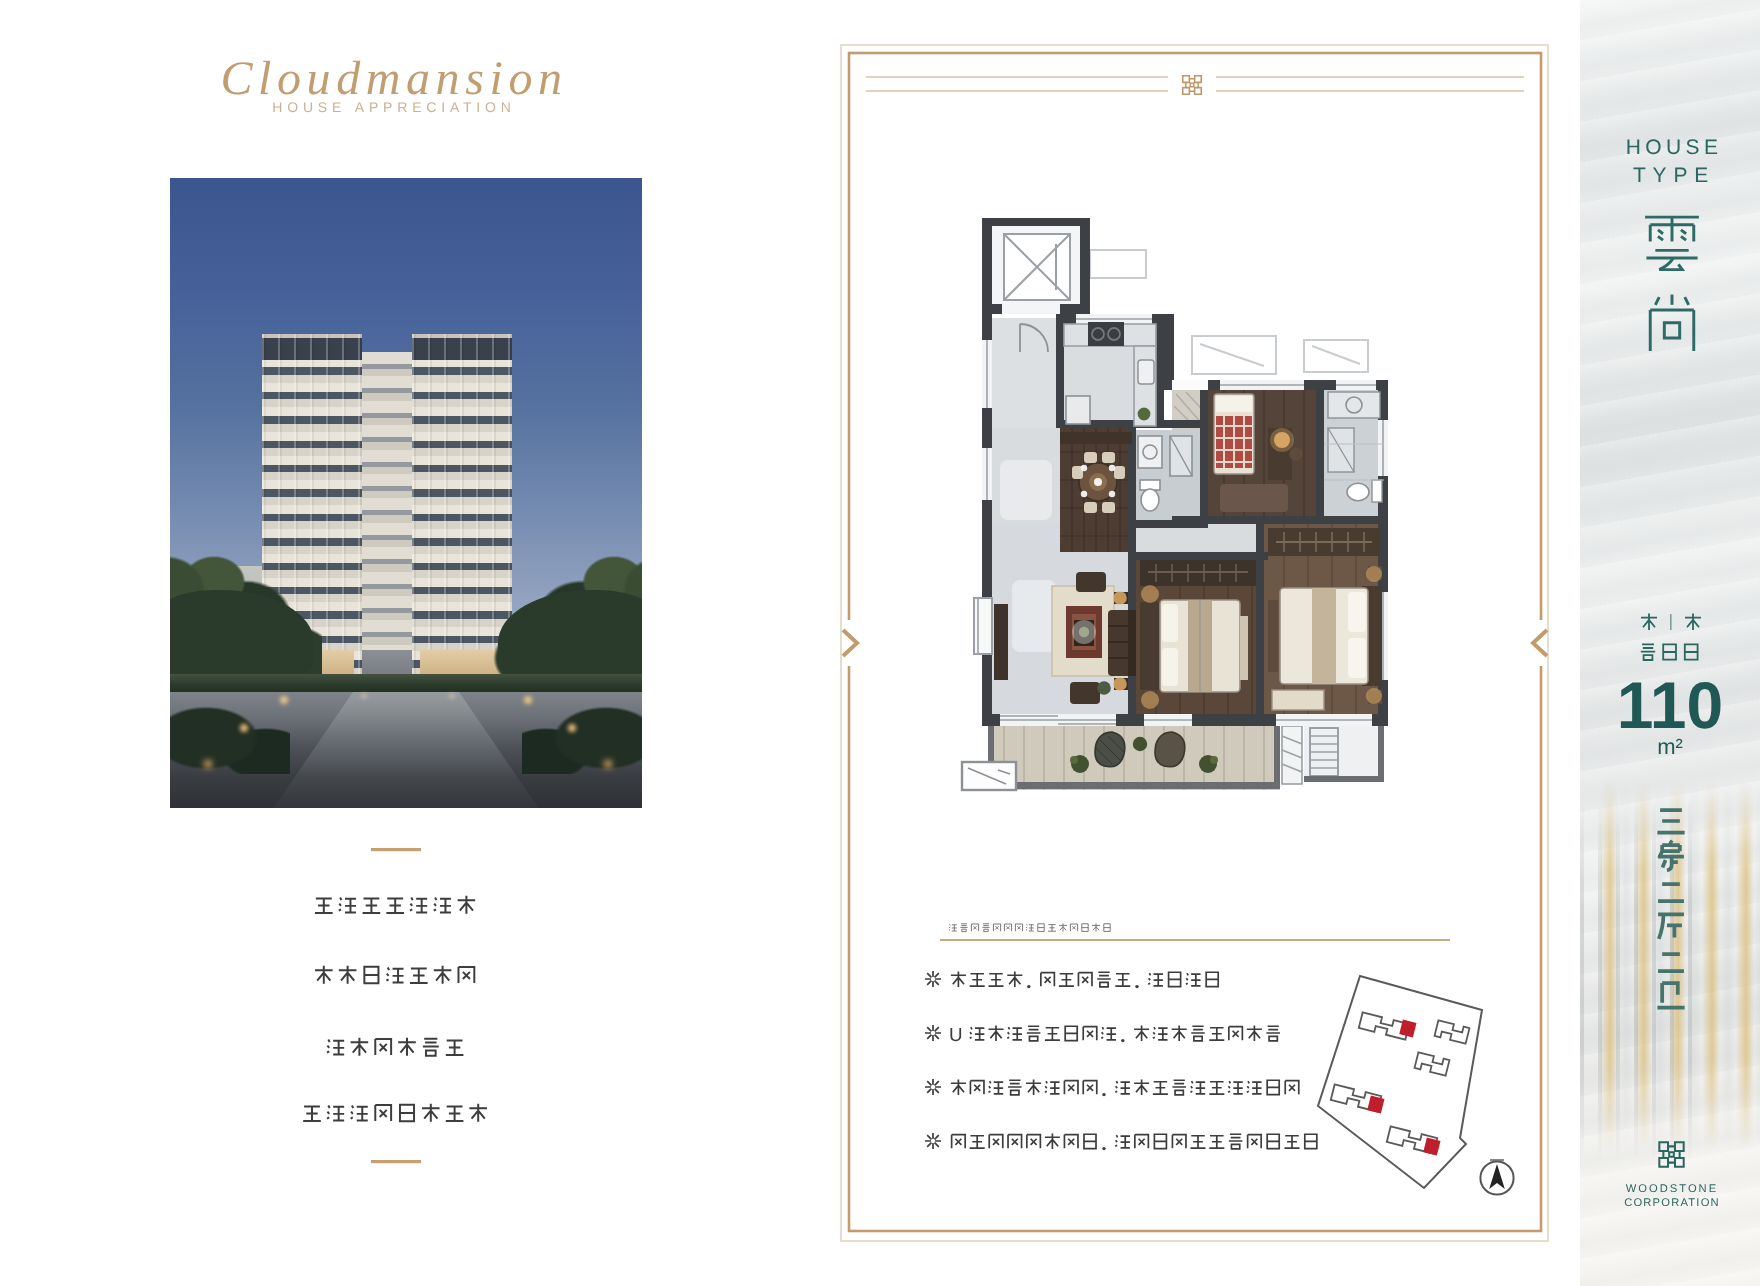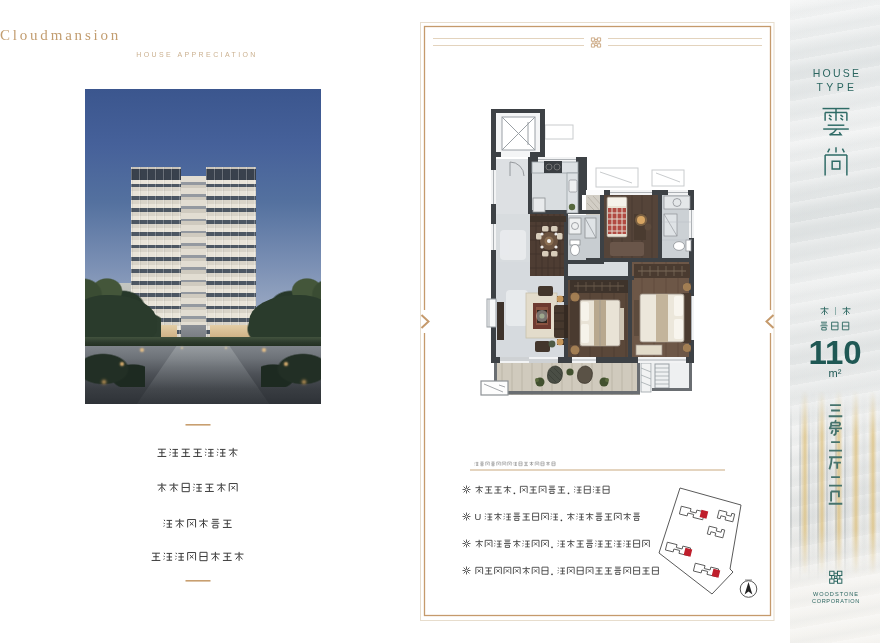--- a/index.html
+++ b/index.html
@@ -28,21 +28,21 @@
  <path d="M14,14 V86 M14,14 H86 V86 M34,36 L66,68 M66,36 L34,68"></path>
       </g>
 <g id="seal" fill="none" stroke="currentColor" stroke-width="7">
  <path d="M8,8 H38 V38 H8 Z M62,8 H92 V38 H62 Z M8,62 H38 V92 H8 Z M62,62 H92 V92 H62 Z M38,22 H62 M38,78 H62 M22,38 V62 M78,38 V62 M42,42 H58 V58 H42 Z"></path>
       </g>
 </defs>
   </svg>
 
 <div class="abs" style="left:0;top:0;width:420px;height:643px;background:#fff">
 
-<div class="abs" style="left:0;top:27px;width:394px;color:#c29d70;font-family:'Liberation Serif',serif;font-size:15px;letter-spacing:2.8px;">Cloudmansion</div>
+<div class="abs" style="left:0;top:27px;width:394px;text-align:center;color:#c29d70;font-family:'Liberation Serif',serif;font-style:italic;font-size:24px;letter-spacing:2.8px;">Cloudmansion</div>
 
 <div class="abs" style="left:0;top:51px;width:394px;text-align:center;color:#cbb190;font-size:7px;letter-spacing:2.4px;">HOUSE&nbsp;APPRECIATION</div>
 
 <div class="abs" style="left:85px;top:89px;width:236px;height:315px;overflow:hidden;background:linear-gradient(180deg,#3b568e 0%,#46619a 18%,#54719f 36%,#7b90b4 56%,#9dabc4 72%,#b0bacc 82%,#b7c0d0 100%);">
 
  <div class="abs" style="left:0;top:194px;width:46px;height:64px;background:linear-gradient(180deg,#c4c6c1,#a8aba6);"></div>
  <div class="abs" style="left:4px;top:202px;width:38px;height:40px;background:repeating-linear-gradient(180deg,rgba(90,98,106,0.55) 0 2px,rgba(196,198,193,0) 2px 9px);"></div>
 
  <div class="abs" style="left:46px;top:78px;width:50px;height:178px;background:repeating-linear-gradient(180deg,#e9e4d9 0px,#e9e4d9 4.5px,#4d5763 4.5px,#4d5763 8.2px,#d8d3c8 8.2px,#d8d3c8 12.2px);"></div>
 

